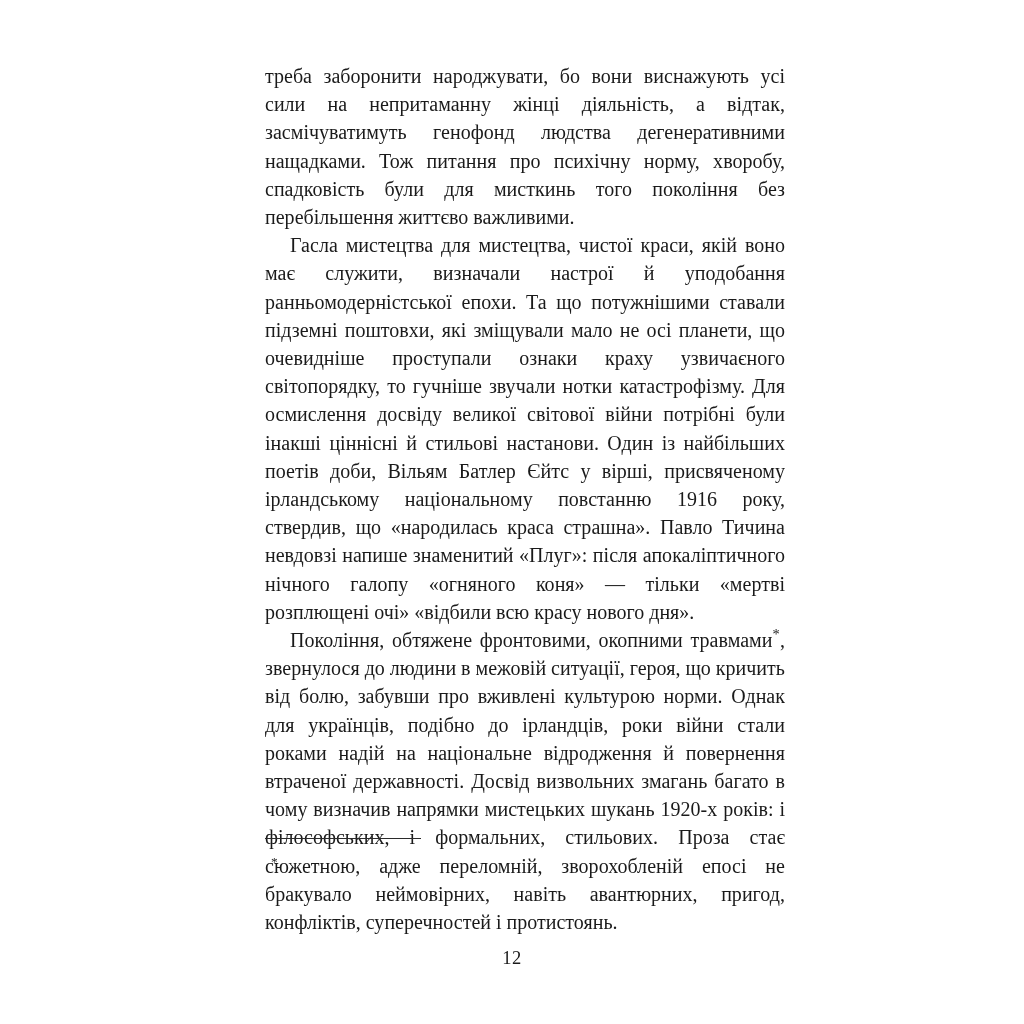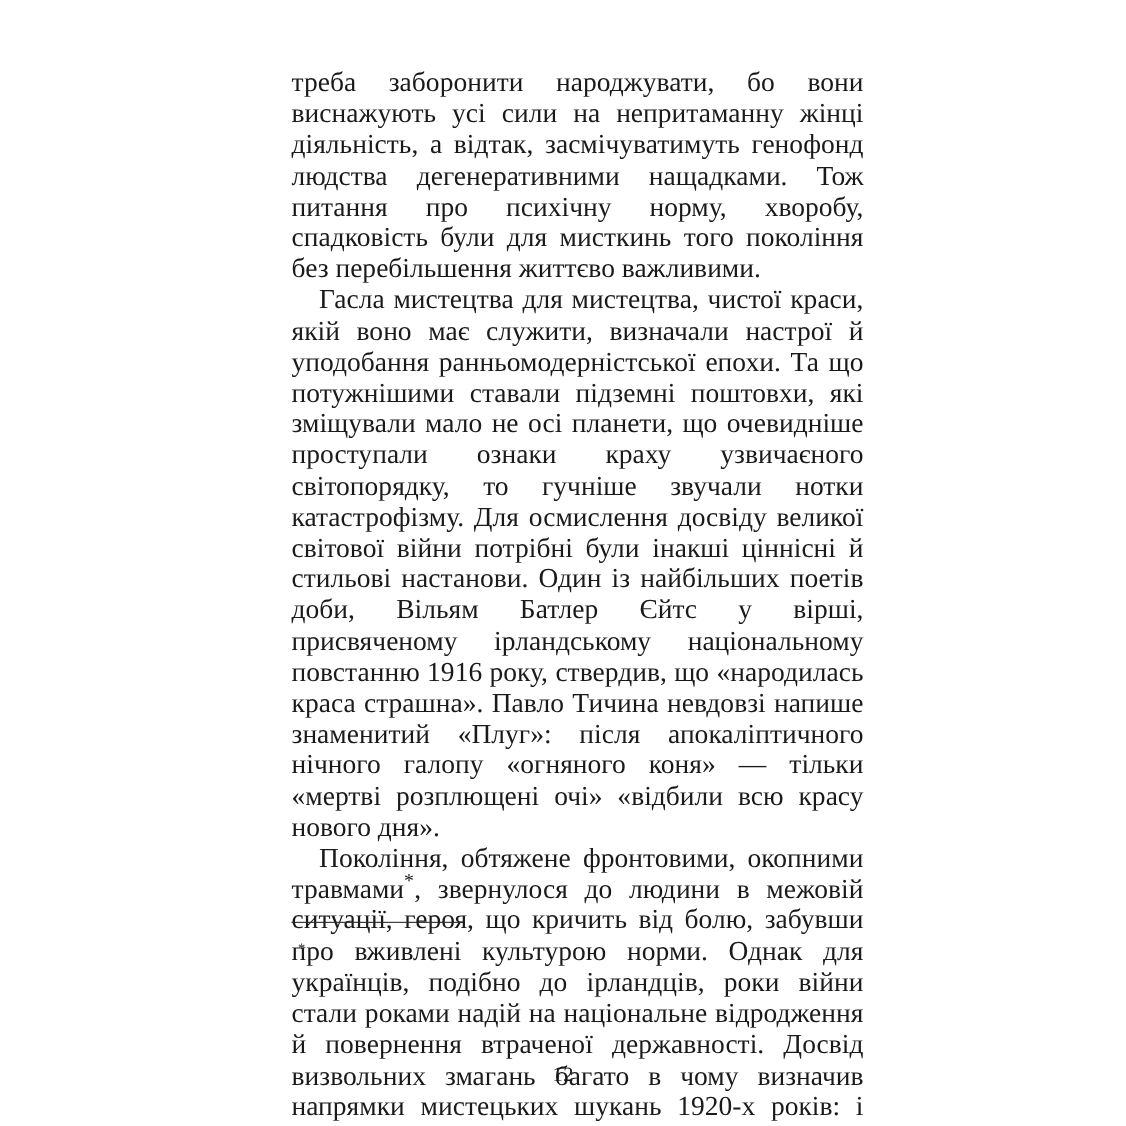--- a/index.html
+++ b/index.html
@@ -23,21 +23,21 @@
 
   .text-block {
     position: absolute;
     left: 265px;
     top: 62px;
     width: 520px;
   }
 
   .body-par {
     margin: 0;
-    font-size: 25px;
+    font-size: 20px;
     line-height: 28.2px;
     text-align: justify;
     text-justify: inter-word;
     text-indent: 25px;
     hyphens: manual;
     word-spacing: -0.1px;
     letter-spacing: 0.02px;
   }
 
   .body-par.first {
@@ -89,21 +89,20 @@
   .page-number {
     position: absolute;
     left: 0;
     right: 0;
     top: 946px;
     text-align: center;
     font-size: 18.5px;
     line-height: 24px;
     color: #1a1a1a;
     letter-spacing: 0.4px;
-    margin-top: 20px;
   }
 </style>
 </head>
 <body>
 
 <div class="page">
 
   <div class="text-block">
 
     <p class="body-par first">треба заборонити народжувати, бо вони виснажують усі сили на непритаманну жінці діяльність, а відтак, засмічуватимуть генофонд людства дегенеративними нащадками. Тож питання про психічну норму, хворобу, спадковість були для мисткинь того покоління без перебільшення життєво важливими.</p>

